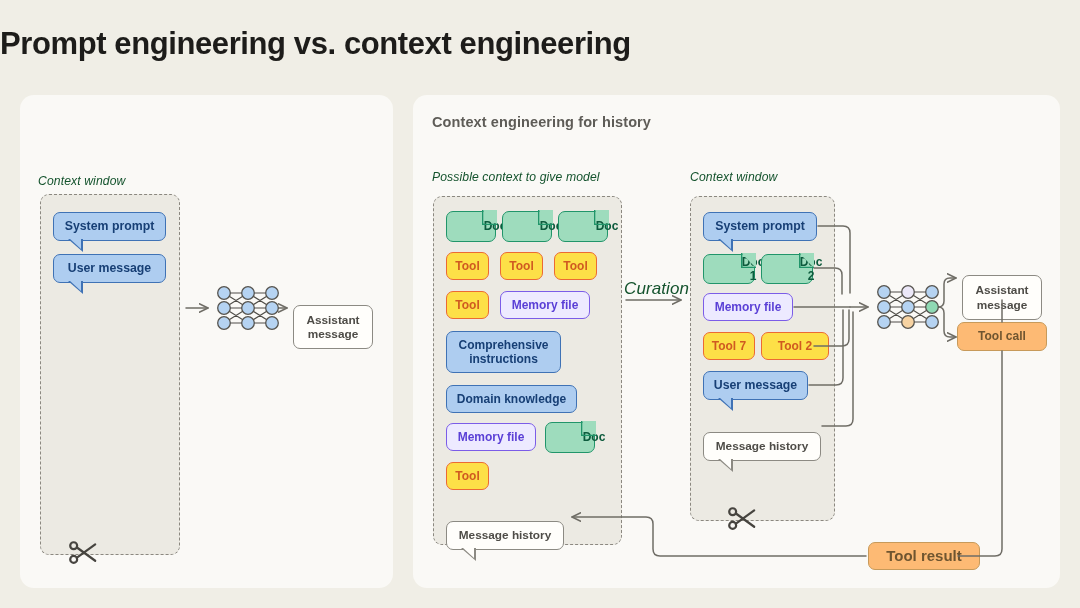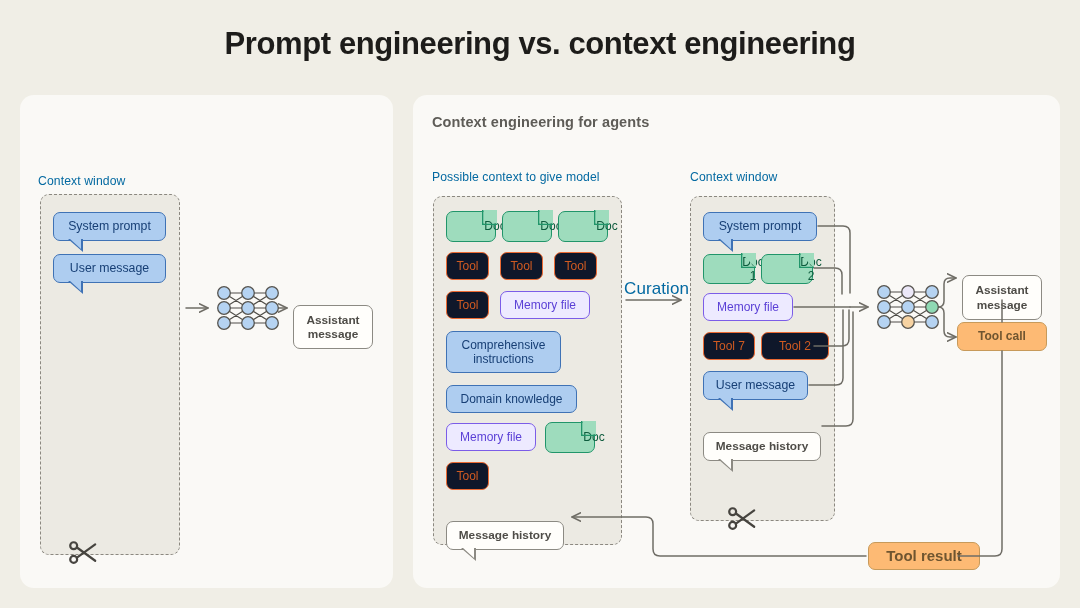--- a/index.html
+++ b/index.html
@@ -7,70 +7,71 @@
     width: 1080px; height: 608px;
     background: #f0eee6;
     font-family: "Liberation Sans", sans-serif;
     overflow: hidden;
   }
   #root { position: relative; width: 1080px; height: 608px; }
 
   
   .title {
     position: absolute; left: 0; top: 26px; width: 1080px;
-    text-align: center;
+    text-align: left;
     font-size: 31px; font-weight: 700; letter-spacing: -0.4px;
     color: #1d1c1a;
   }
 
   
   .panel {
     position: absolute;
     background: #faf9f6;
     border-radius: 14px;
   }
   #panel-left  { left: 20px;  top: 95px; width: 373px; height: 493px; }
   #panel-right { left: 413px; top: 95px; width: 647px; height: 493px; }
 
   .panel-title {
     position: absolute;
     font-size: 14.5px; font-weight: 600; color: #5e5c57;
     line-height: 1.35; letter-spacing: 0.1px;
   }
   .section-label {
     position: absolute;
-    font-size: 12.2px; font-weight: 500; color: #0369a1;
+    font-size: 12.2px; font-weight: 500; color: #14532d;
     letter-spacing: 0.1px;
+    font-style: italic;
   }
 
   
   .ctxwin {
     position: absolute;
     background: #eceae3;
     border: 1.6px dashed #8b8880;
     border-radius: 9px;
   }
   #ctx-left    { left: 40px;  top: 194px; width: 140px; height: 361px; }
   #ctx-possible{ left: 433px; top: 196px; width: 189px; height: 349px; }
   #ctx-right   { left: 690px; top: 196px; width: 145px; height: 325px; }
 
   
   .card {
     position: absolute;
     display: flex; align-items: center; justify-content: center;
     text-align: center;
     border-radius: 7px;
     border-width: 1.6px; border-style: solid;
-    font-weight: 400;
+    font-weight: 700;
     line-height: 1.2;
     white-space: pre-line;
   }
   .c-blue   { background: #aecdf0; border-color: #3f72b5; color: #173f75; }
   .c-doc    { background: #9edcbd; border-color: #21956a; color: #0d5b3d; }
-  .c-tool   { background: #0f172a; border-color: #ec6a33; color: #d05a21; }
+  .c-tool   { background: #fde047; border-color: #ec6a33; color: #d05a21; }
   .c-mem    { background: #edeaff; border-color: #7b5ce8; color: #5a3fd6; }
   .c-white  { background: #fffefb; border-color: #8c8a83; color: #4e4c47; font-weight: 600; margin-top: 20px; }
   .c-toolcall{ background: #fdba74; border-color: #c79a5a; color: #6f5530; font-weight: 600; }
 
   
   .tail { position: absolute; left: 14px; top: 100%; width: 16px; height: 13px; }
   .tail::before, .tail::after {
     content: ""; position: absolute; left: 0; top: -1px;
     width: 0; height: 0;
     border-left: 15px solid transparent;
@@ -119,21 +120,21 @@
   </div>
 
   <div class="net" id="net-left" style="left:216px; top:285px; width:48px; height:48px;"></div>
 
   <div class="card c-white" style="left:293px; top:285px; width:80px; height:44px; font-size:11.8px;">
     <span>Assistant
 message</span>
   </div>
 
   <div class="panel" id="panel-right">
-    <div class="panel-title" style="left:19px; top:18px; width:500px;">Context engineering for agents</div>
+    <div class="panel-title" style="left:19px; top:18px; width:500px;">Context engineering for history</div>
     <div class="section-label" style="left:19px; top:75px;">Possible context to give model</div>
     <div class="section-label" style="left:277px; top:75px;">Context window</div>
   </div>
 
   <div class="ctxwin" id="ctx-possible"></div>
   <div class="ctxwin" id="ctx-right"></div>
 
   <div class="section-label" style="left:624px; top:279px; font-size:17px;">Curation</div>
 
   <div class="card c-doc doc" style="left:446px; top:211px; width:47px; height:31px; font-size:12px;">

